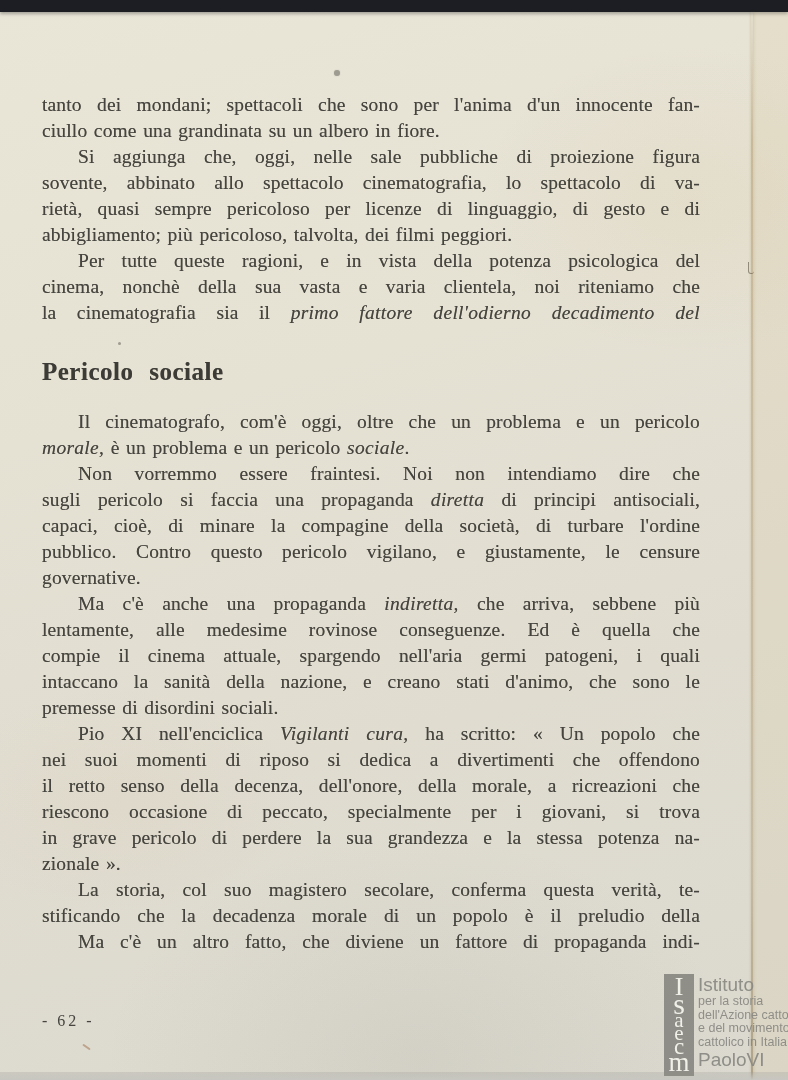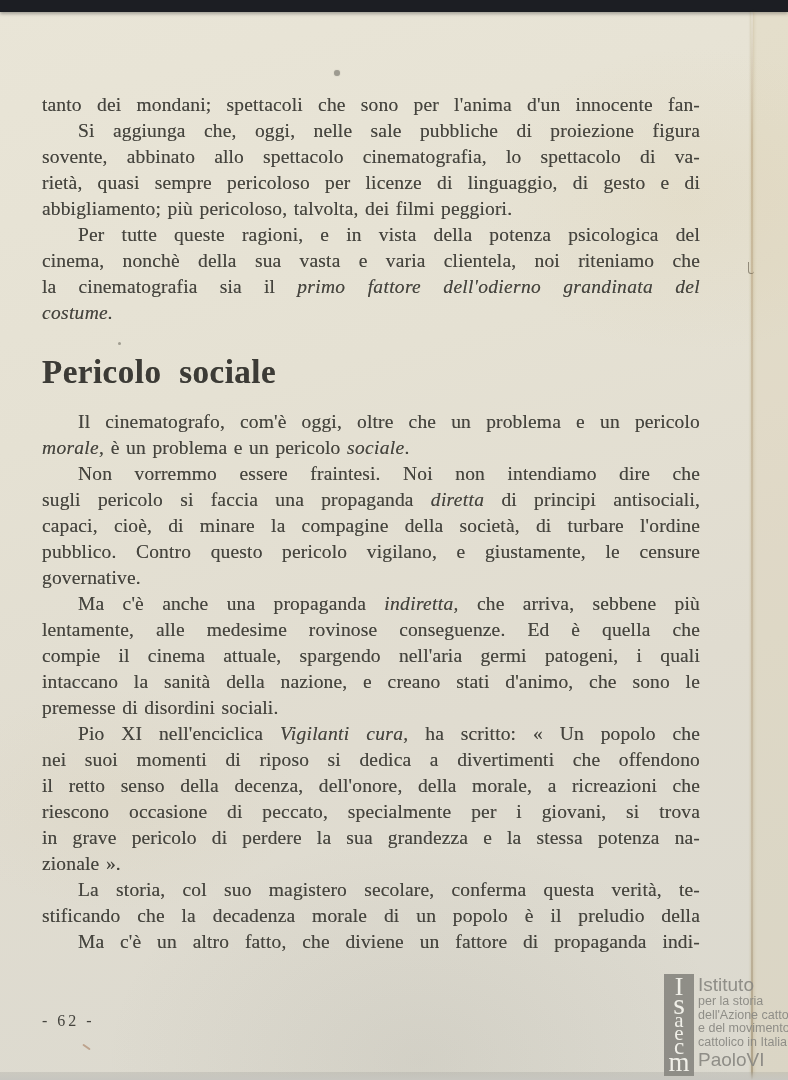--- a/index.html
+++ b/index.html
@@ -35,21 +35,21 @@
     color:var(--ink,#45443e);
     font-size:19.5px;line-height:26px;
     letter-spacing:0.15px;word-spacing:1.5px;
     text-shadow:0 0 0.5px rgba(62,60,52,0.55);
   }
   .line{min-height:26px;}
   .line.just{text-align:justify;text-align-last:justify;}
   .line.ind{padding-left:36px;}
   .it{font-style:italic;letter-spacing:0.3px;}
   .heading{
-    font-size:33px;line-height:40px;font-weight:600;
+    font-size:25px;line-height:40px;font-weight:600;
     letter-spacing:0.5px;word-spacing:9px;
     margin:26px 0 17px 0;color:var(--heading-ink,#3c3b36);
     text-shadow:0 0 0.6px rgba(50,48,42,0.5);
   }
   .page-number{
     position:absolute;left:42px;top:1012px;width:628px;
     font-size:16px;letter-spacing:3px;
     color:var(--ink,#45443e);
   }
   .watermark{
@@ -94,32 +94,32 @@
 
   <div class="speck dot-top"></div>
   <div class="speck dot-costume"></div>
   <div class="speck j-mark"></div>
   <div class="speck fiber"></div>
 
   <div class="text-block">
     <div>
         <div>
           <div class="line just"><span>tanto dei mondani; spettacoli che sono per l'anima d'un innocente fan-</span></div>
+          <div class="line"><span>ciullo come una grandinata su un albero in fiore.</span></div>
         </div>
         <div>
           <div class="line just ind"><span>Si aggiunga che, oggi, nelle sale pubbliche di proiezione figura</span></div>
           <div class="line just"><span>sovente, abbinato allo spettacolo cinematografia, lo spettacolo di va-</span></div>
           <div class="line just"><span>rietà, quasi sempre pericoloso per licenze di linguaggio, di gesto e di</span></div>
           <div class="line"><span>abbigliamento; più pericoloso, talvolta, dei filmi peggiori.</span></div>
         </div>
         <div>
           <div class="line just ind"><span>Per tutte queste ragioni, e in vista della potenza psicologica del</span></div>
           <div class="line just"><span>cinema, nonchè della sua vasta e varia clientela, noi riteniamo che</span></div>
-          <div class="line just"><span>la cinematografia sia il </span><span class="it">primo fattore dell'odierno grandinata del</span></div>
-          <div class="line"><span class="it">costume.</span></div>
+          <div class="line just"><span>la cinematografia sia il </span><span class="it">primo fattore dell'odierno decadimento del</span></div>
         </div>
       </div>
     <h1 class="heading">Pericolo sociale</h1>
     <div>
         <div>
           <div class="line just ind"><span>Il cinematografo, com'è oggi, oltre che un problema e un pericolo</span></div>
           <div class="line"><span class="it">morale,</span><span> è un problema e un pericolo </span><span class="it">sociale</span><span>.</span></div>
         </div>
         <div>
           <div class="line just ind"><span>Non vorremmo essere fraintesi. Noi non intendiamo dire che</span></div>

